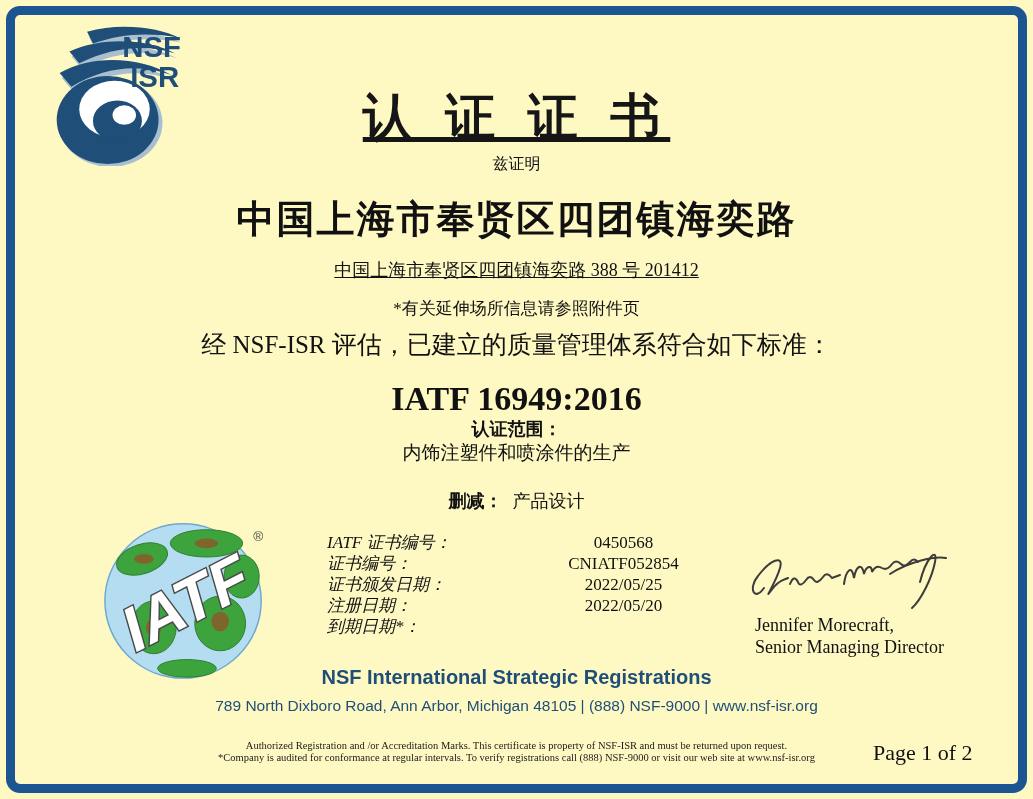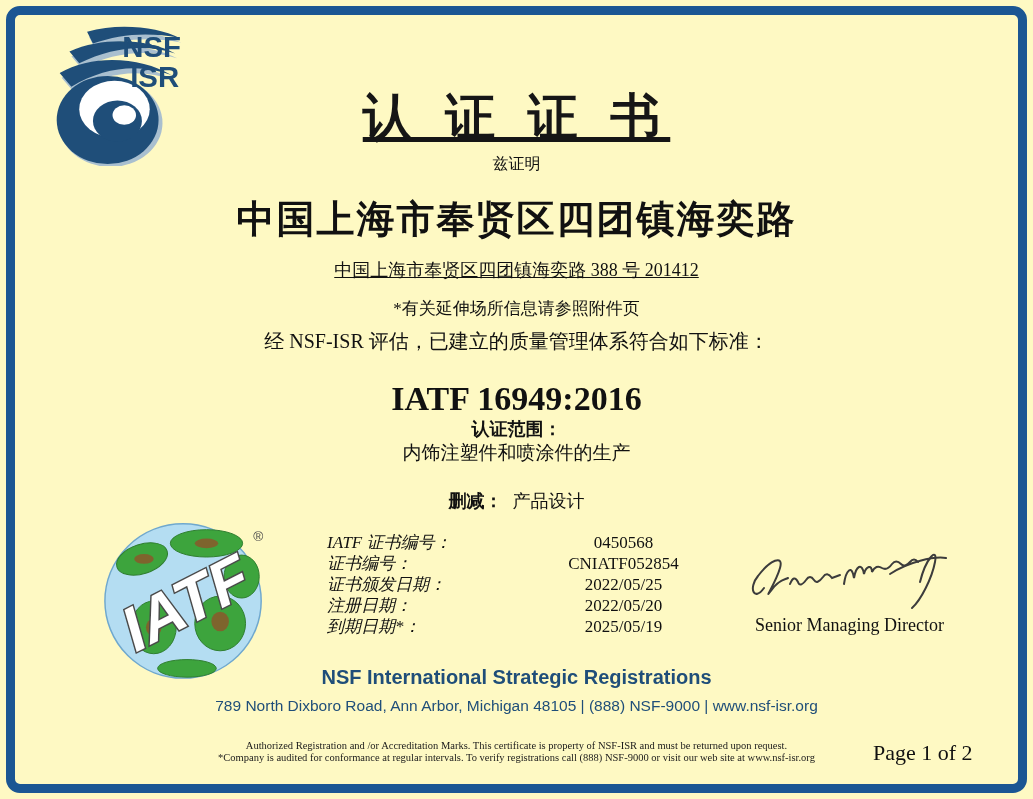--- a/index.html
+++ b/index.html
@@ -14,21 +14,21 @@
   .abs{position:absolute;}
   .center{left:0;width:1033px;text-align:center;}
 
   .nsf-logo{left:28px;top:24px;width:172px;height:142px;}
 
   .cert-title{top:84px;font-size:50px;font-weight:bold;letter-spacing:10px;color:#161616;text-decoration:underline;}
   .certify{top:154px;font-size:16px;}
   .company{top:194px;font-size:38px;font-weight:bold;letter-spacing:2px;}
   .address{top:258px;font-size:18px;text-decoration:underline;}
   .ext-note{top:297px;font-size:17px;}
-  .assessment{top:328px;font-size:20px;}
+  .assessment{top:328px;font-size:25px;}
   .standard{top:380px;font-size:34px;font-weight:bold;}
   .scope-heading{top:417px;font-size:18px;font-weight:bold;font-family:"Liberation Sans","DejaVu Sans",sans-serif;}
   .scope-text{top:440px;font-size:19px;}
   .exclusion{top:489px;font-size:18px;}
   .exclusion .lbl{font-weight:bold;font-family:"Liberation Sans","DejaVu Sans",sans-serif;margin-right:10px;}
 
   .details{left:327px;top:532px;width:380px;font-size:17px;}
   .detail-row{display:flex;height:21px;line-height:21px;}
   .detail-label{width:213px;text-align:left;font-style:italic;}
   .detail-value{width:167px;text-align:center;}
@@ -94,21 +94,20 @@
     <div class="detail-row">
       <div class="detail-label">证书颁发日期：</div>
       <div class="detail-value">2022/05/25</div>
     </div>
     <div class="detail-row">
       <div class="detail-label">注册日期：</div>
       <div class="detail-value">2022/05/20</div>
     </div>
     <div class="detail-row">
       <div class="detail-label">到期日期*：</div>
-      <div class="detail-value">2025/05/19</div>
     </div>
   </div>
 
   <svg class="abs iatf-logo" viewBox="0 0 180 172" xmlns="http://www.w3.org/2000/svg">
     <ellipse cx="88" cy="87" rx="80" ry="79" fill="#B4DDF2" stroke="#6FA8CE" stroke-width="1.5"></ellipse>
     <g fill="#3DA43D" stroke="#2E7D2E" stroke-width="1">
       <ellipse cx="46" cy="44" rx="27" ry="15" transform="rotate(-18 46 44)"></ellipse>
       <ellipse cx="112" cy="28" rx="37" ry="14"></ellipse>
       <ellipse cx="148" cy="62" rx="18" ry="22"></ellipse>
       <ellipse cx="58" cy="114" rx="23" ry="27"></ellipse>
@@ -128,20 +127,21 @@
   </svg>
 
   <svg class="abs signature-svg" viewBox="0 0 210 78" xmlns="http://www.w3.org/2000/svg" fill="none" stroke="#3c3c3c" stroke-width="2" stroke-linecap="round">
     <path d="M16,50 C6,64 0,50 10,38 C22,22 36,16 32,30 C28,44 16,62 22,54 C30,42 36,42 40,40"></path>
     <path d="M42,46 q4,-10 8,-2 q2,6 8,-2 q4,-6 8,0 q3,5 9,-3 q4,-6 9,1 l8,-3"></path>
     <path d="M96,46 c2,-14 8,-20 10,-6 c2,-12 8,-16 10,-4 c2,-8 8,-10 8,-2 q4,-8 10,-4 q5,3 10,-4 q4,-5 9,0 q4,4 9,-2 q4,-5 8,0"></path>
     <path d="M172,44 c6,-24 18,-36 15,-20 c-3,16 -14,38 -23,46"></path>
     <path d="M142,36 c18,-12 44,-18 56,-16"></path>
   </svg>
   <div class="abs sig-block">
+    <div>Jennifer Morecraft,</div>
     <div>Senior Managing Director</div>
   </div>
 
   <div class="abs center org-name">NSF International Strategic Registrations</div>
   <div class="abs center org-address">789 North Dixboro Road, Ann Arbor, Michigan 48105 | (888) NSF-9000 | www.nsf-isr.org</div>
   <div class="abs center fine-print">
     <div>Authorized Registration and /or Accreditation Marks. This certificate is property of NSF-ISR and must be returned upon request.</div>
     <div>*Company is audited for conformance at regular intervals. To verify registrations call (888) NSF-9000 or visit our web site at www.nsf-isr.org</div>
   </div>
   <div class="abs page-num">Page 1 of 2</div>

